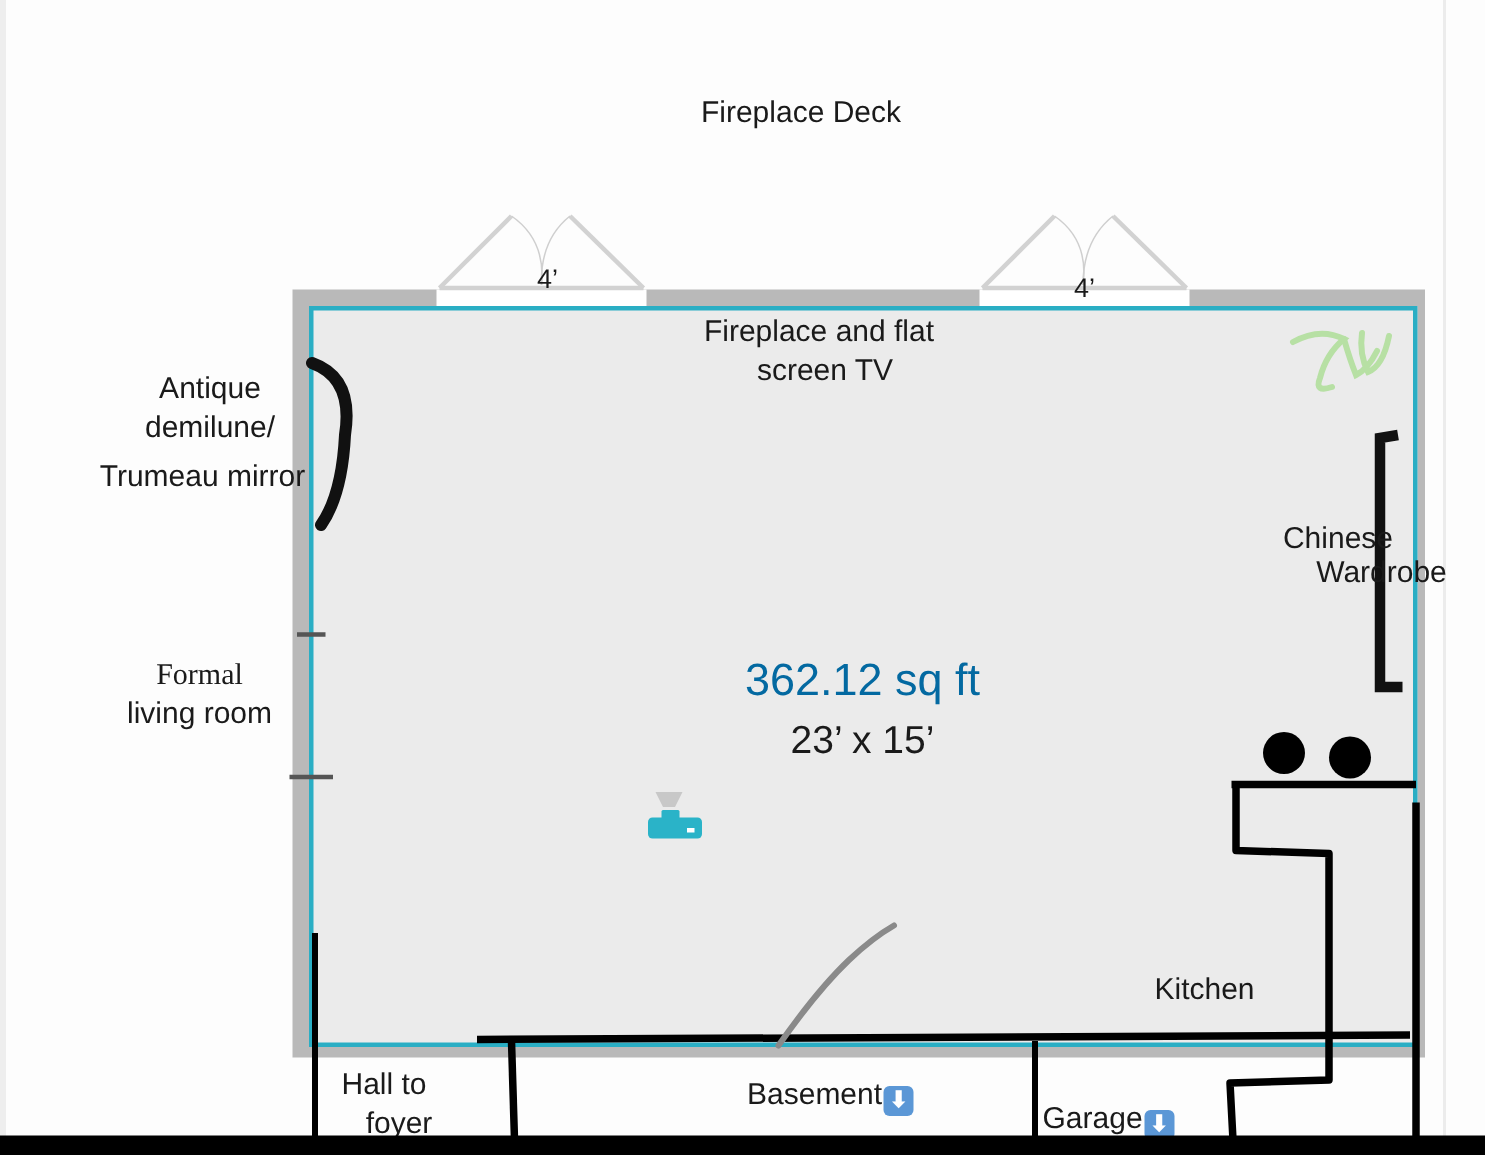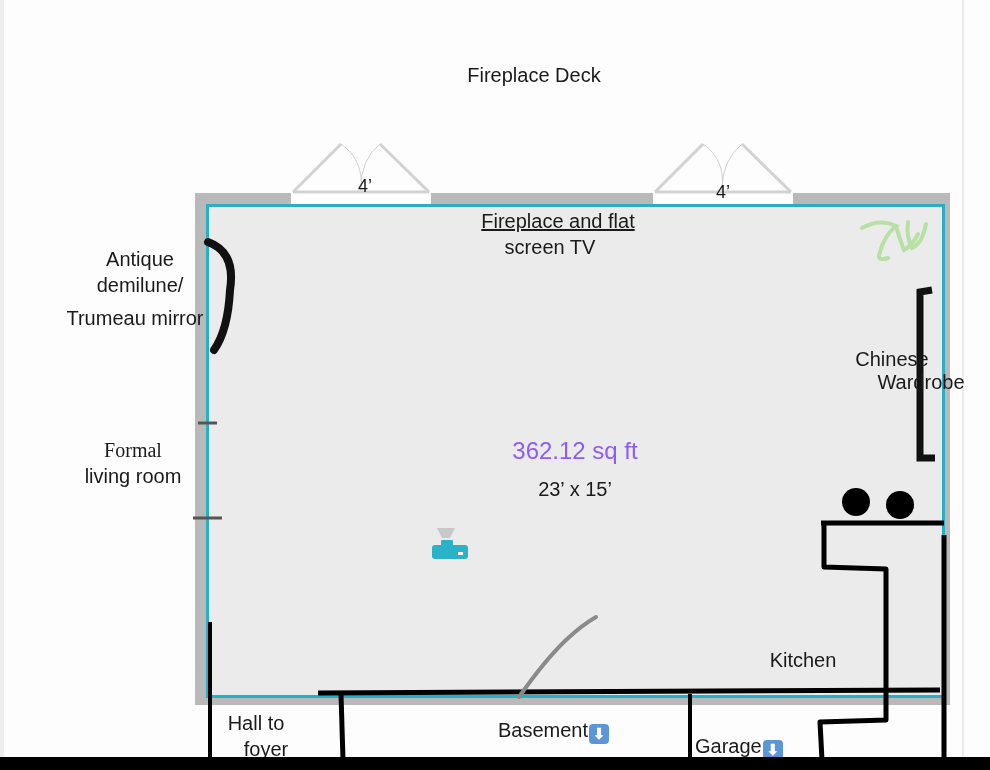--- a/index.html
+++ b/index.html
@@ -4,22 +4,22 @@
 <style>
   html,body{margin:0;padding:0;}
   body{width:990px;height:770px;position:relative;overflow:hidden;background:#fdfdfd;font-family:"Liberation Sans",sans-serif;color:#1a1a1a;}
   .page-edge-left{position:absolute;left:0;top:0;width:4px;height:770px;background:#eeeeee;}
   .page-edge-right{position:absolute;left:962px;top:0;width:2px;height:760px;background:#ececec;}
   .lbl{position:absolute;font-size:20px;line-height:24px;text-align:center;white-space:nowrap;}
   .wall-outer{position:absolute;left:195px;top:193px;width:755px;height:512px;background:#b9b9b9;}
   .room-floor{position:absolute;left:206px;top:204px;width:733px;height:488px;background:#ebebeb;border:3px solid #2aaec4;box-sizing:content-box;}
   .door-gap{position:absolute;top:193px;height:11px;background:#ffffff;}
   svg.overlay{position:absolute;left:0;top:0;width:990px;height:770px;pointer-events:none;}
-  .area{position:absolute;left:470px;top:437px;width:210px;text-align:center;font-size:24px;color:#8b5cf6;}
-  .dims{position:absolute;left:470px;top:478px;width:210px;text-align:center;font-size:20px;}
+  .area{position:absolute;left:470px;top:437px;width:210px;text-align:center;font-size:30px;color:#0369a1;}
+  .dims{position:absolute;left:470px;top:478px;width:210px;text-align:center;font-size:26px;}
   .bottom-bar{position:absolute;left:0;top:757px;width:990px;height:13px;background:#000;}
   .down-emoji{display:inline-block;width:20px;height:20px;background:#5b97d6;border-radius:4px;color:#fff;font-size:15px;line-height:20px;text-align:center;vertical-align:-2px;margin-left:1px;font-weight:bold;}
   .projector{position:absolute;left:432px;top:528px;width:36px;height:42px;}
 </style>
 </head>
 <body>
 
 <div class="page-edge-left"></div>
 <div class="page-edge-right"></div>
 
@@ -76,21 +76,21 @@
   <path d="M318 693 L940 690" stroke="#000" stroke-width="5"></path>
   <path d="M341 694 L343 760" stroke="#000" stroke-width="5"></path>
   <path d="M690 694 L690 760" stroke="#000" stroke-width="4"></path>
 
   <path d="M519 697 Q545 660 566 640 Q582 625 596 617" stroke="#8a8a8a" stroke-width="4" fill="none" stroke-linecap="round"></path>
 </svg>
 
 <div class="lbl" style="left:345px;top:174px;width:40px;font-size:18px;">4’</div>
 <div class="lbl" style="left:703px;top:180px;width:40px;font-size:18px;">4’</div>
 
-<div class="lbl" style="left:448px;top:209px;width:220px;text-decoration:underline;">Fireplace and flat</div>
+<div class="lbl" style="left:436px;top:209px;width:220px;">Fireplace and flat</div>
 <div class="lbl" style="left:440px;top:235px;width:220px;">screen TV</div>
 
 <div class="lbl" style="left:60px;top:247px;width:160px;">Antique</div>
 <div class="lbl" style="left:60px;top:273px;width:160px;">demilune/</div>
 <div class="lbl" style="left:50px;top:306px;width:170px;">Trumeau mirror</div>
 
 <div class="lbl" style="left:832px;top:347px;width:120px;">Chinese</div>
 <div class="lbl" style="left:860px;top:370px;width:122px;">Wardrobe</div>
 
 <div class="lbl" style="left:63px;top:438px;width:140px;font-family:Liberation Serif, serif;">Formal</div>

